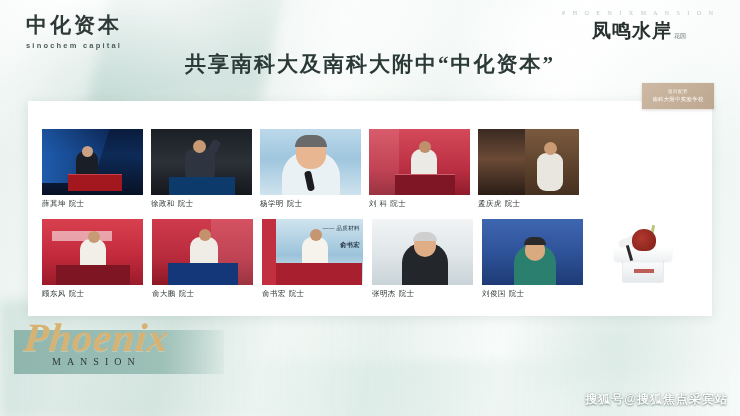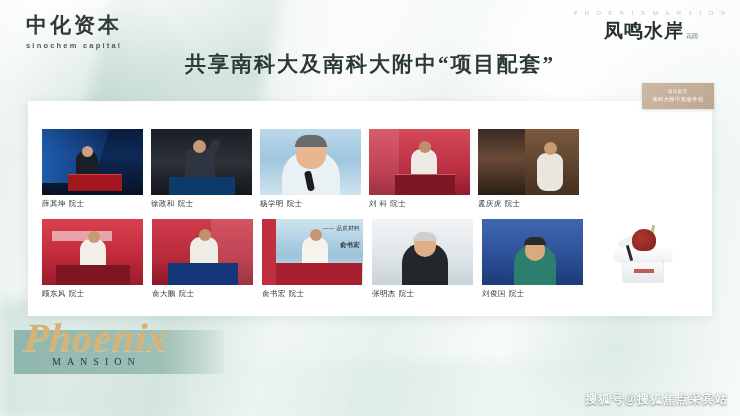--- a/index.html
+++ b/index.html
@@ -36,21 +36,21 @@
   #brand .cn{
     font-family:"Liberation Serif","DejaVu Serif",serif;
     font-size:21px;font-weight:700;color:#2f3a38;letter-spacing:3px;line-height:1.1;
   }
   #brand .en{
     font-size:7.5px;font-weight:700;color:#4d5a57;letter-spacing:2.2px;
     margin-top:4px;text-transform:lowercase;
   }
 
   
-  #estate{position:absolute;right:12px;top:10px;text-align:center;}
+  #estate{position:absolute;right:24px;top:10px;text-align:center;}
   #estate .lat{
     font-size:6px;letter-spacing:3px;color:#b9c6c2;line-height:1;white-space:nowrap;
     font-family:"Liberation Serif",serif;
   }
   #estate .row{display:flex;align-items:flex-end;justify-content:center;gap:2px;margin-top:5px;}
   #estate .cn{
     font-family:"Liberation Serif","DejaVu Serif",serif;
     font-size:19px;font-weight:700;color:#27302e;letter-spacing:1px;line-height:1;
   }
   #estate .sub{font-size:6px;color:#6b7674;line-height:1.05;text-align:left;padding-bottom:1px;}
@@ -226,21 +226,21 @@
   </div>
 
   <div id="estate">
     <div class="lat">P H O E N I X      M A N S I O N</div>
     <div class="row">
       <span class="cn">凤鸣水岸</span>
       <span class="sub">花园</span>
     </div>
   </div>
 
-  <div id="title">共享南科大及南科大附中“项目配套”</div>
+  <div id="title">共享南科大及南科大附中“中化资本”</div>
 
   <div id="badge">
     <div class="l1">项目配套</div>
     <div class="l2">南科大附中实验学校</div>
   </div>
 
   <div id="card">
     <div class="grid">
 
       <div class="row r1">

